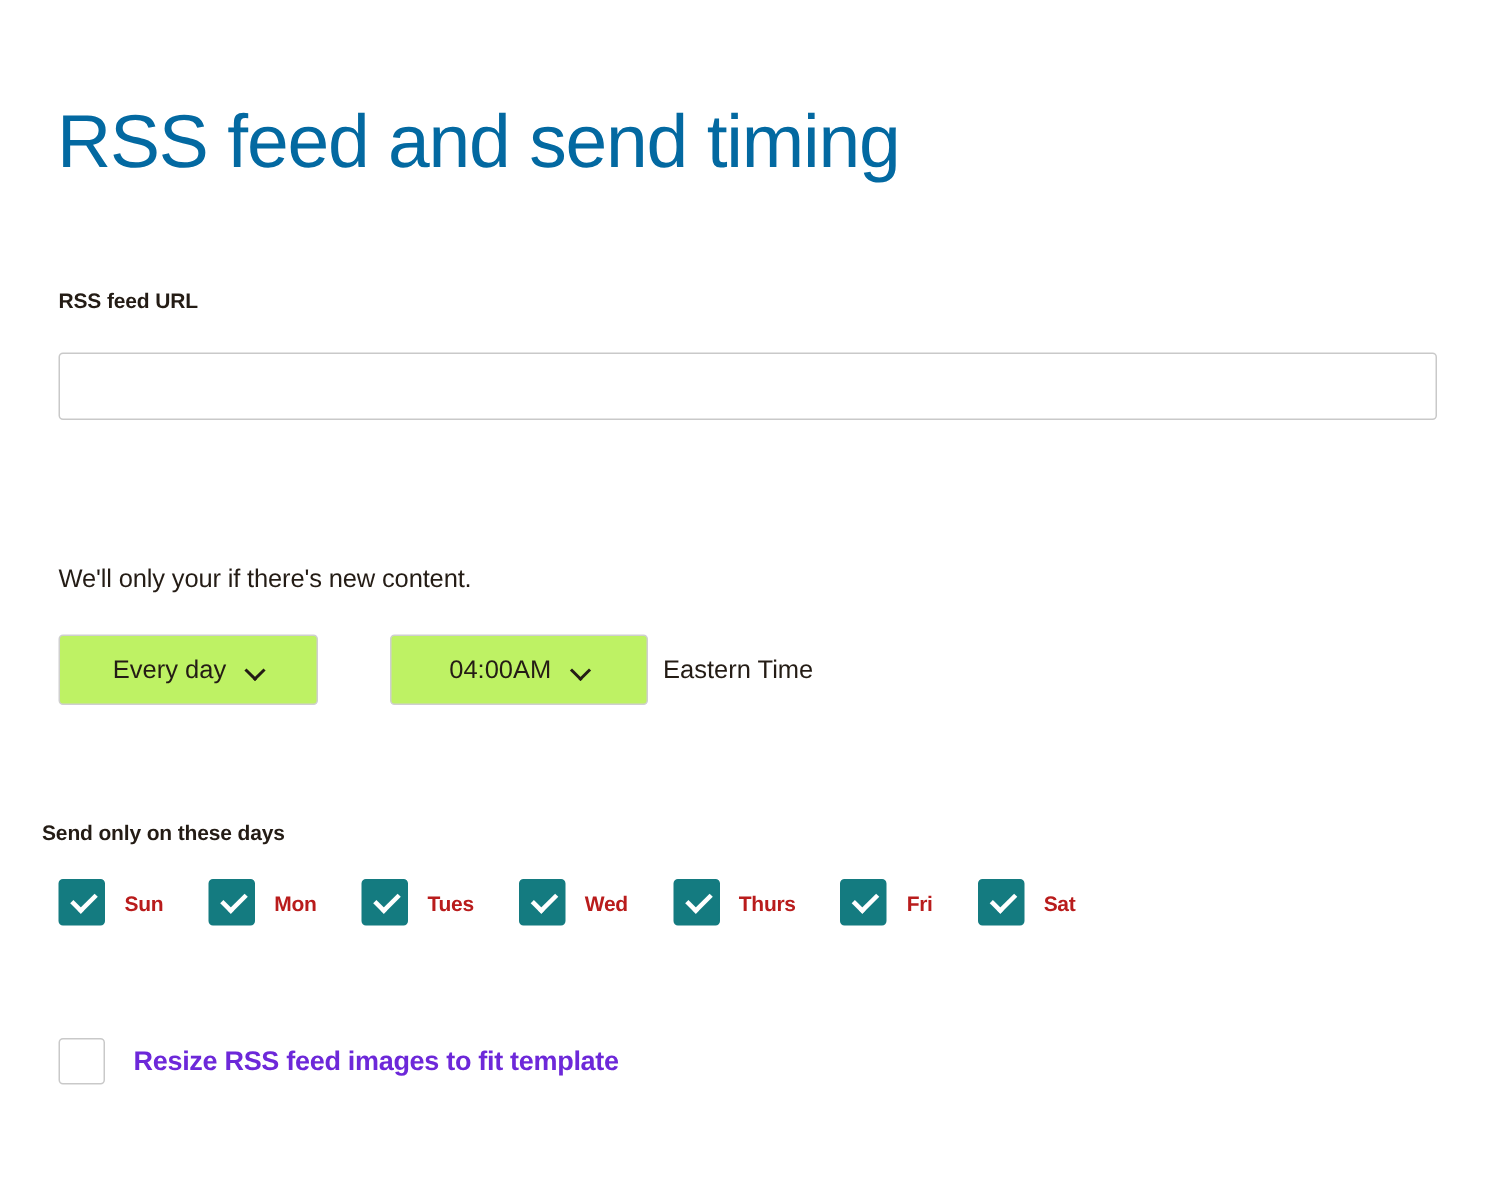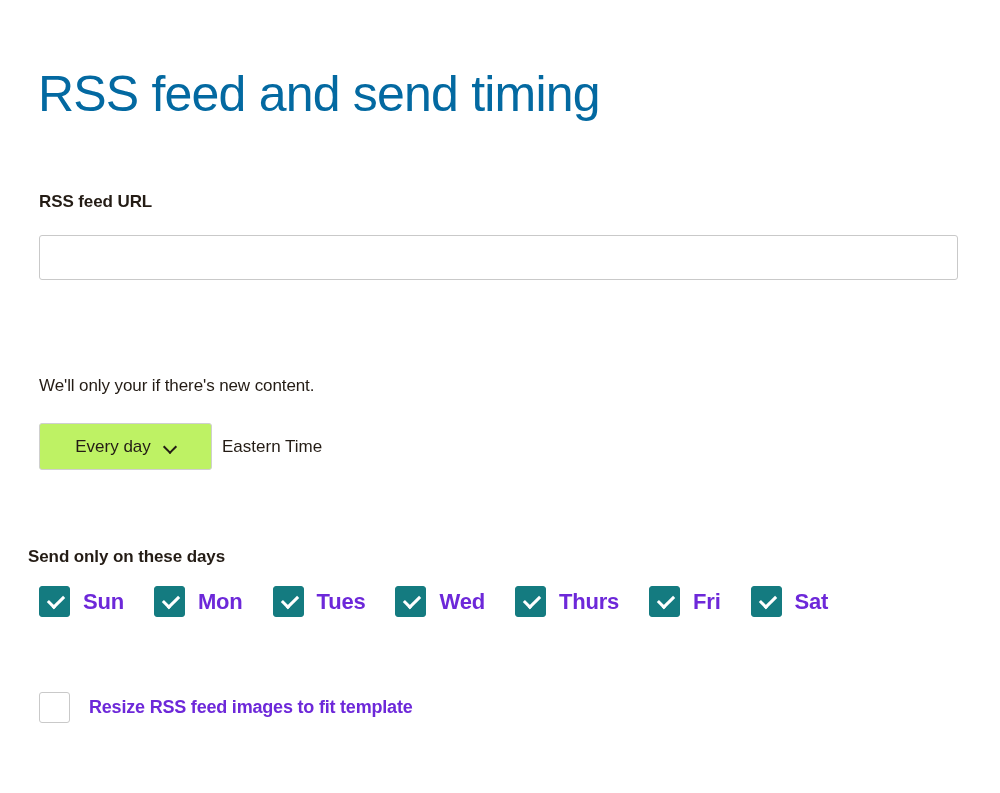--- a/index.html
+++ b/index.html
@@ -28,21 +28,21 @@
     font-size: 50px;
     font-weight: 300;
     letter-spacing: -0.8px;
     line-height: 1.1;
     color: #0369a1;
     white-space: nowrap;
   }
 
   
   .field-label {
-    font-size: 17px;
+    font-size: 14px;
     font-weight: 700;
     color: #241c15;
     letter-spacing: -0.1px;
   }
   .field-help {
     font-size: 17px;
     font-weight: 400;
     color: #241c15;
     letter-spacing: -0.1px;
   }
@@ -150,23 +150,23 @@
   }
   .day-item {
     display: flex;
     align-items: center;
     gap: 13px;
     margin-right: 30px;
     cursor: pointer;
   }
   .day-item:last-child { margin-right: 0; }
   .day-label {
-    font-size: 22px;
+    font-size: 14px;
     font-weight: 700;
-    color: #6d28d9;
+    color: #b91c1c;
     letter-spacing: -0.2px;
     white-space: nowrap;
   }
 
   .cb {
     width: 31px;
     height: 31px;
     border-radius: 3px;
     flex: 0 0 auto;
     position: relative;
@@ -228,20 +228,24 @@
   <input class="rss-url-input" type="text" placeholder="" style="">
 
   <div class="field-help when-help">We'll only your if there's new content.</div>
 
   <div class="selector-row">
     <div class="select-box freq">
       <span>Every day</span>
       <span class="chevron-down"></span>
     </div>
 
+    <div class="select-box time">
+      <span>04:00AM</span>
+      <span class="chevron-down"></span>
+    </div>
 
     <span class="timezone-label">Eastern Time</span>
   </div>
 
   <div class="field-label days-label">Send only on these days</div>
 
   <div class="days-row">
     <div class="day-item">
       <span class="cb checked"></span>
       <span class="day-label">Sun</span>

